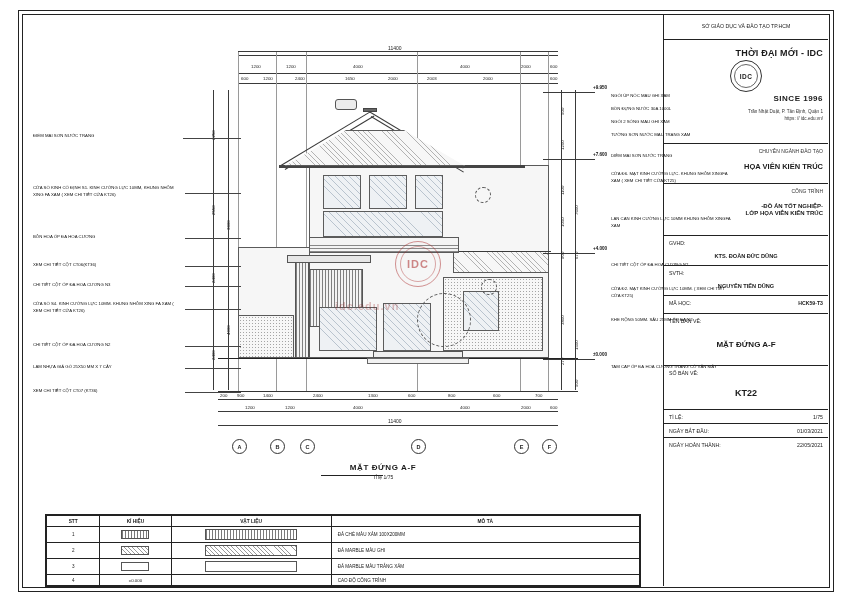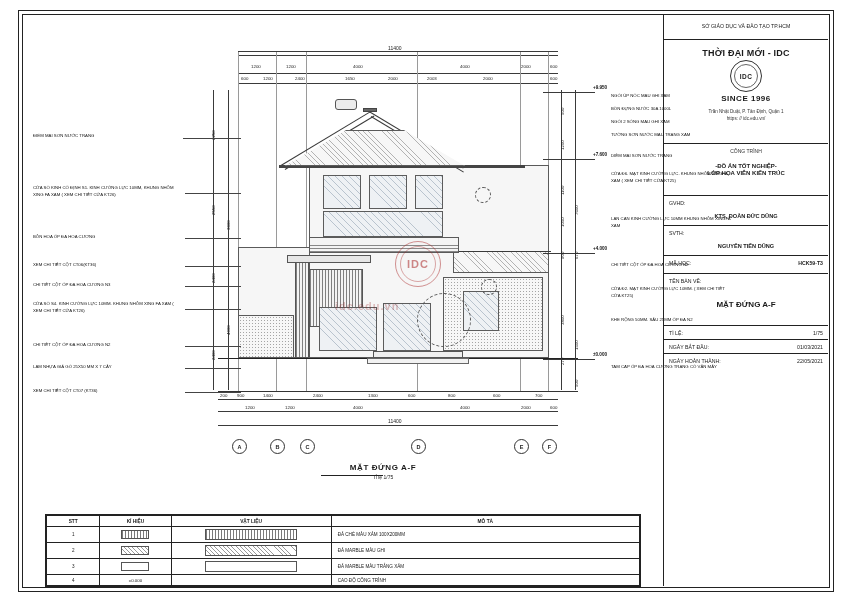--- a/index.html
+++ b/index.html
@@ -3,21 +3,21 @@
 <meta charset="utf-8">
 <style>
   html,body{margin:0;padding:0;background:#ffffff;}
   body{width:850px;height:601px;font-family:"Liberation Sans",sans-serif;color:#1a1a1a;overflow:hidden;}
   #sheet{position:relative;width:850px;height:601px;background:#fff;}
   .frame{position:absolute;left:18px;top:10px;width:814px;height:580px;border:1px solid #222;}
   .frame-inner{position:absolute;left:22px;top:14px;width:806px;height:572px;border:1px solid #222;}
 
   
   .titleblock{position:absolute;right:22px;top:14px;width:165px;height:572px;border-left:1px solid #222;box-sizing:border-box;}
-  .tb-cell{border-bottom:1px solid #222;box-sizing:border-box;padding:4px 5px;text-align:center;}
+  .tb-cell{border-bottom:1px solid #222;box-sizing:border-box;padding:4px 5px;text-align:right;}
   .tb-head{font-size:5.2px;line-height:1.45;padding-top:6px;padding-bottom:6px;}
   .tb-company{font-size:9px;font-weight:bold;letter-spacing:.2px;margin-top:4px;}
   .tb-since{font-size:8px;font-weight:bold;letter-spacing:.5px;}
   .tb-addr{font-size:4.6px;line-height:1.5;color:#333;}
   .tb-label{font-size:5px;color:#333;}
   .tb-val{font-size:7.5px;font-weight:bold;margin-top:3px;}
   .tb-val-sm{font-size:6px;font-weight:bold;margin-top:2px;}
   .tb-big{font-size:10px;font-weight:bold;}
   .tb-row-left{font-size:5.2px;text-align:left;}
   .tb-kv{display:flex;justify-content:space-between;align-items:center;font-size:5.2px;}
@@ -319,20 +319,24 @@
       <div class="logo-wrap">
         <div class="logo-circle">
           <span class="logo-txt">IDC</span>
         </div>
       </div>
       <div class="tb-since">SINCE 1996</div>
       <div class="tb-addr" style="margin-top:6px;">Trần Nhật Duật, P. Tân Định, Quận 1</div>
       <div class="tb-addr">https: // idc.edu.vn/</div>
     </div>
 
+    <div class="tb-cell" style="height:40px;">
+      <div class="tb-label">CHUYÊN NGÀNH ĐÀO TẠO</div>
+      <div class="tb-val" style="margin-top:8px;">HỌA VIÊN KIẾN TRÚC</div>
+    </div>
 
     <div class="tb-cell" style="height:52px;">
       <div class="tb-label">CÔNG TRÌNH</div>
       <div class="tb-val-sm" style="margin-top:9px;">-ĐỒ ÁN TỐT NGHIỆP-</div>
       <div class="tb-val-sm" style="margin-top:1px;">LỚP HỌA VIÊN KIẾN TRÚC</div>
     </div>
 
 
     <div class="tb-cell tb-row-left" style="height:30px;">
       <div>GVHD:</div>
@@ -349,20 +353,24 @@
         <span>MÃ HỌC:</span>
         <span style="font-weight:bold;">HCK59-T3</span>
       </div>
     </div>
 
     <div class="tb-cell tb-row-left" style="height:52px;">
       <div>TÊN BẢN VẼ:</div>
       <div style="text-align:center;font-weight:bold;font-size:8px;margin-top:16px;">MẶT ĐỨNG A-F</div>
     </div>
 
+    <div class="tb-cell tb-row-left" style="height:44px;">
+      <div>SỐ BẢN VẼ:</div>
+      <div style="text-align:center;font-weight:bold;font-size:9px;margin-top:12px;">KT22</div>
+    </div>
 
     <div class="tb-cell" style="height:14px;">
       <div class="tb-kv">
         <span>TỈ LỆ:</span>
         <span>1/75</span>
       </div>
     </div>
     <div class="tb-cell" style="height:14px;">
       <div class="tb-kv">
         <span>NGÀY BẮT ĐẦU:</span>

